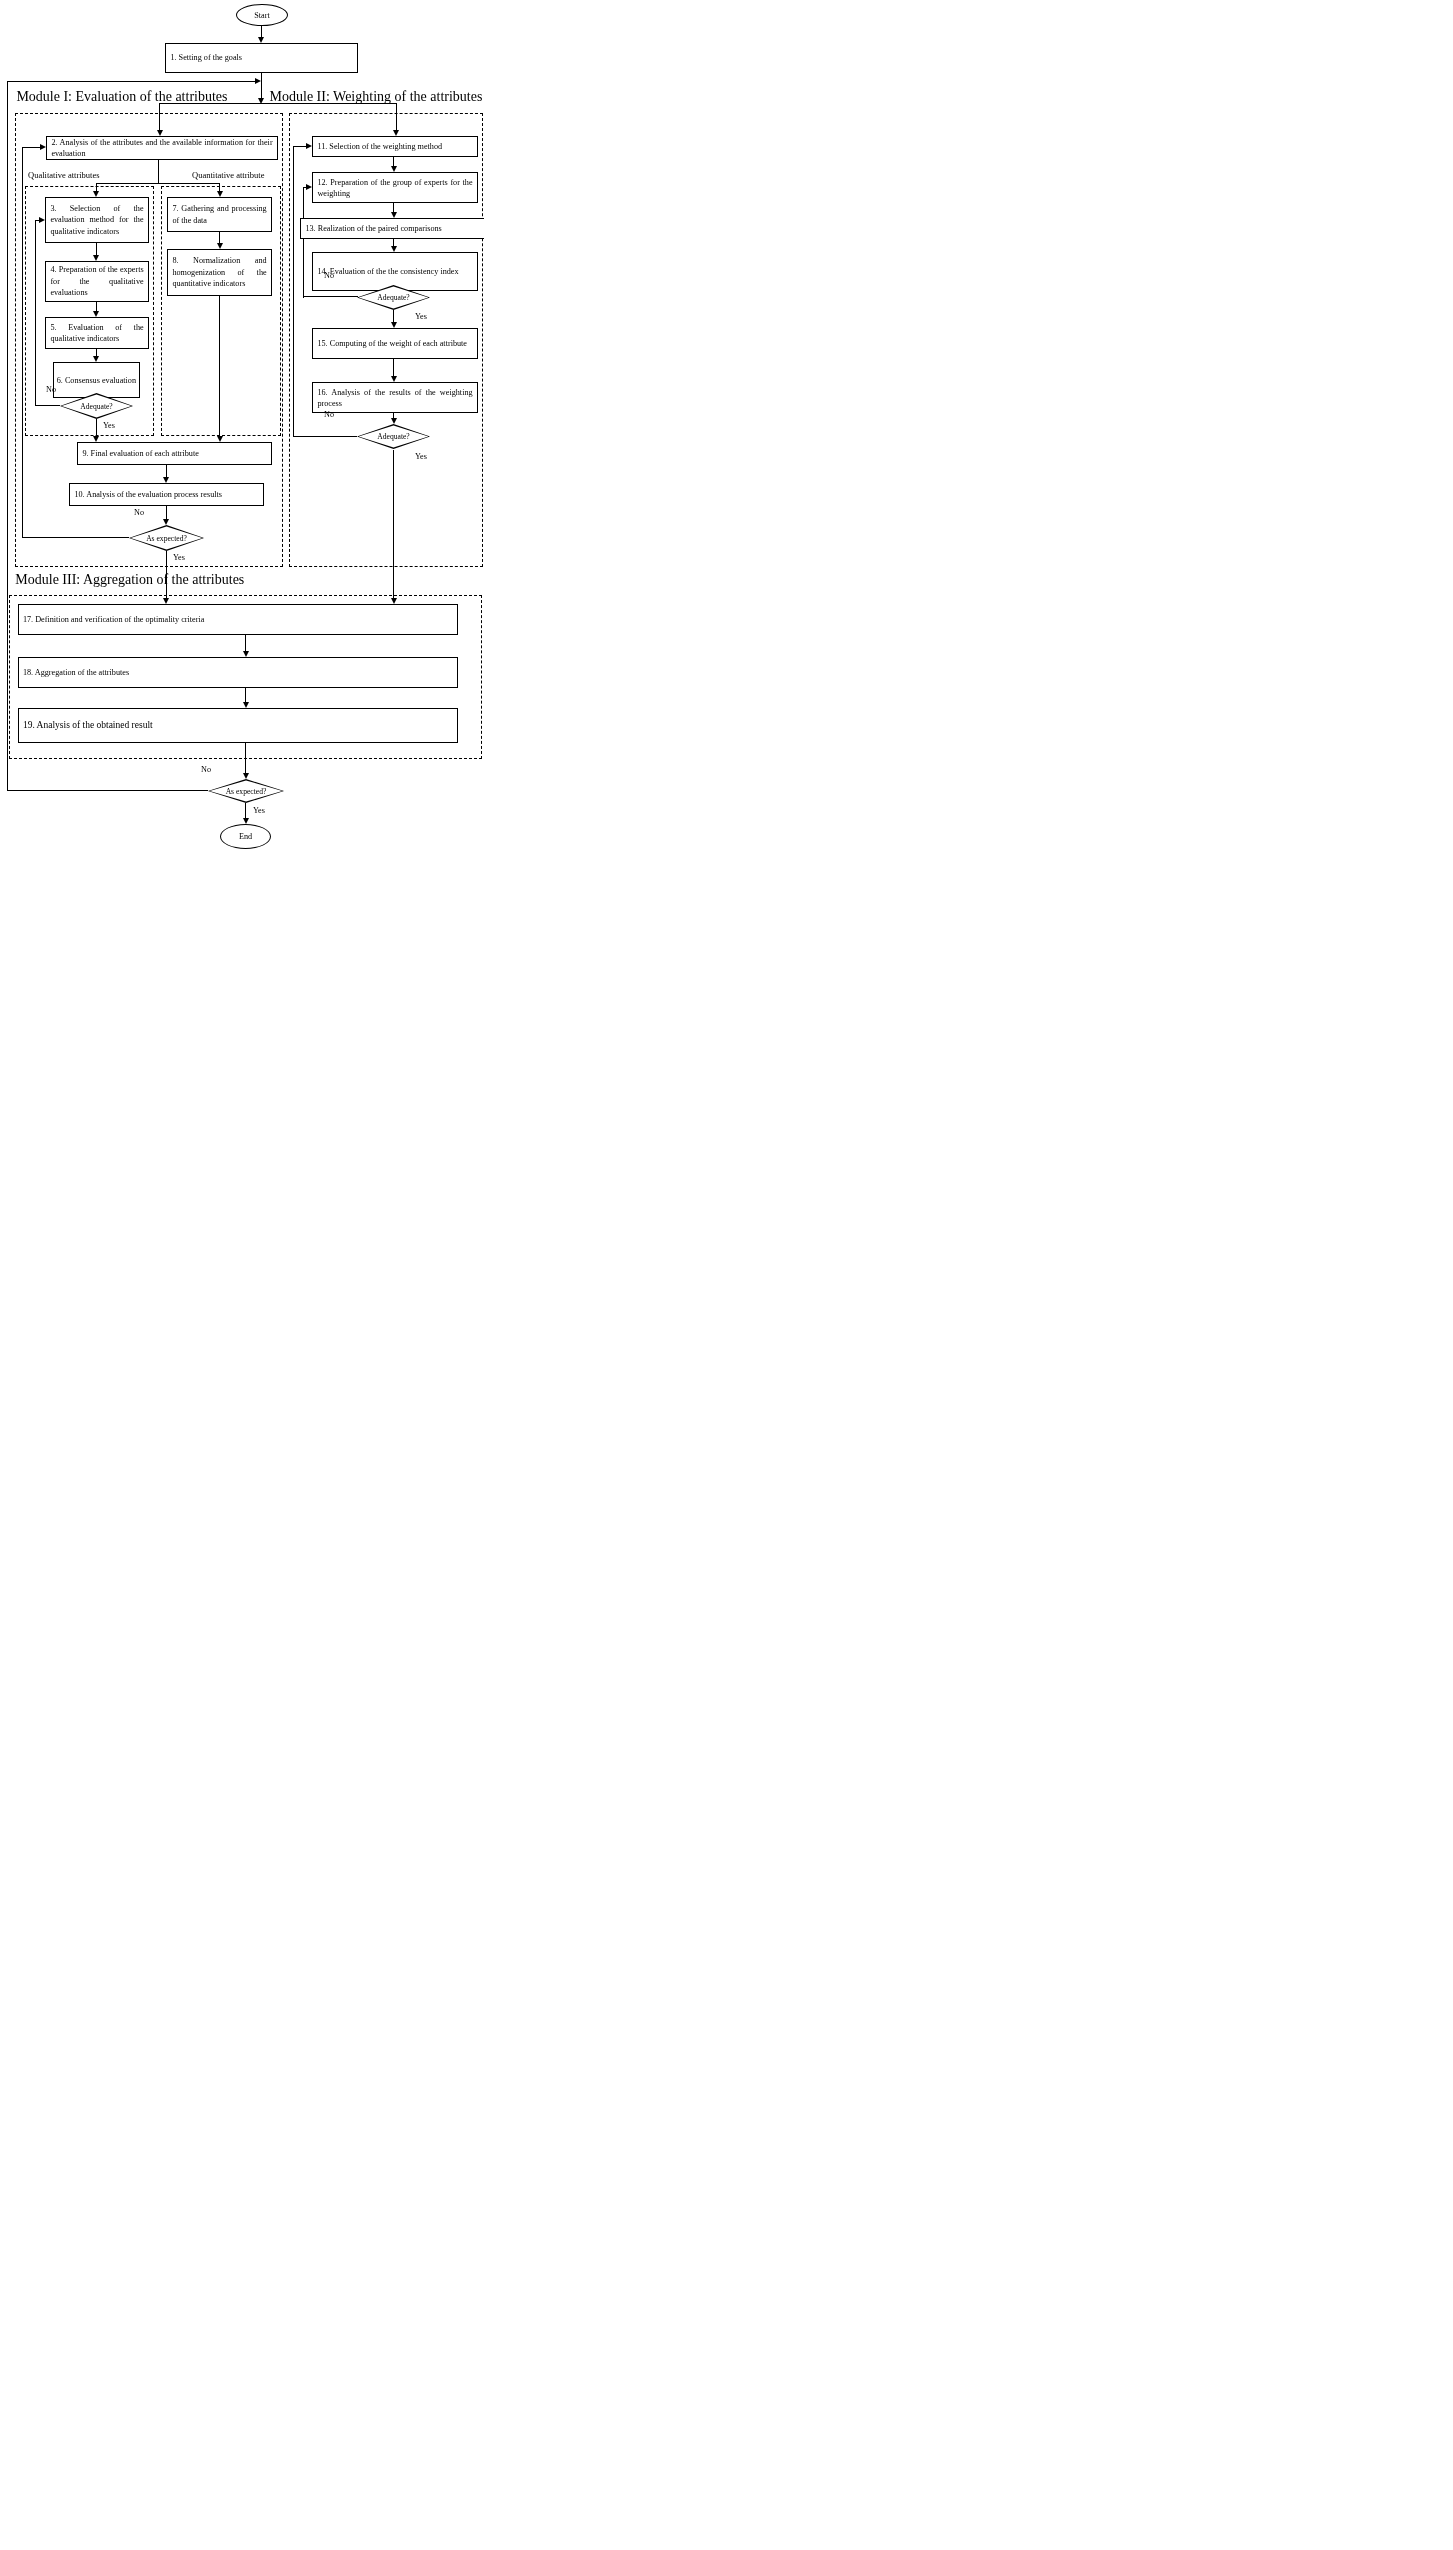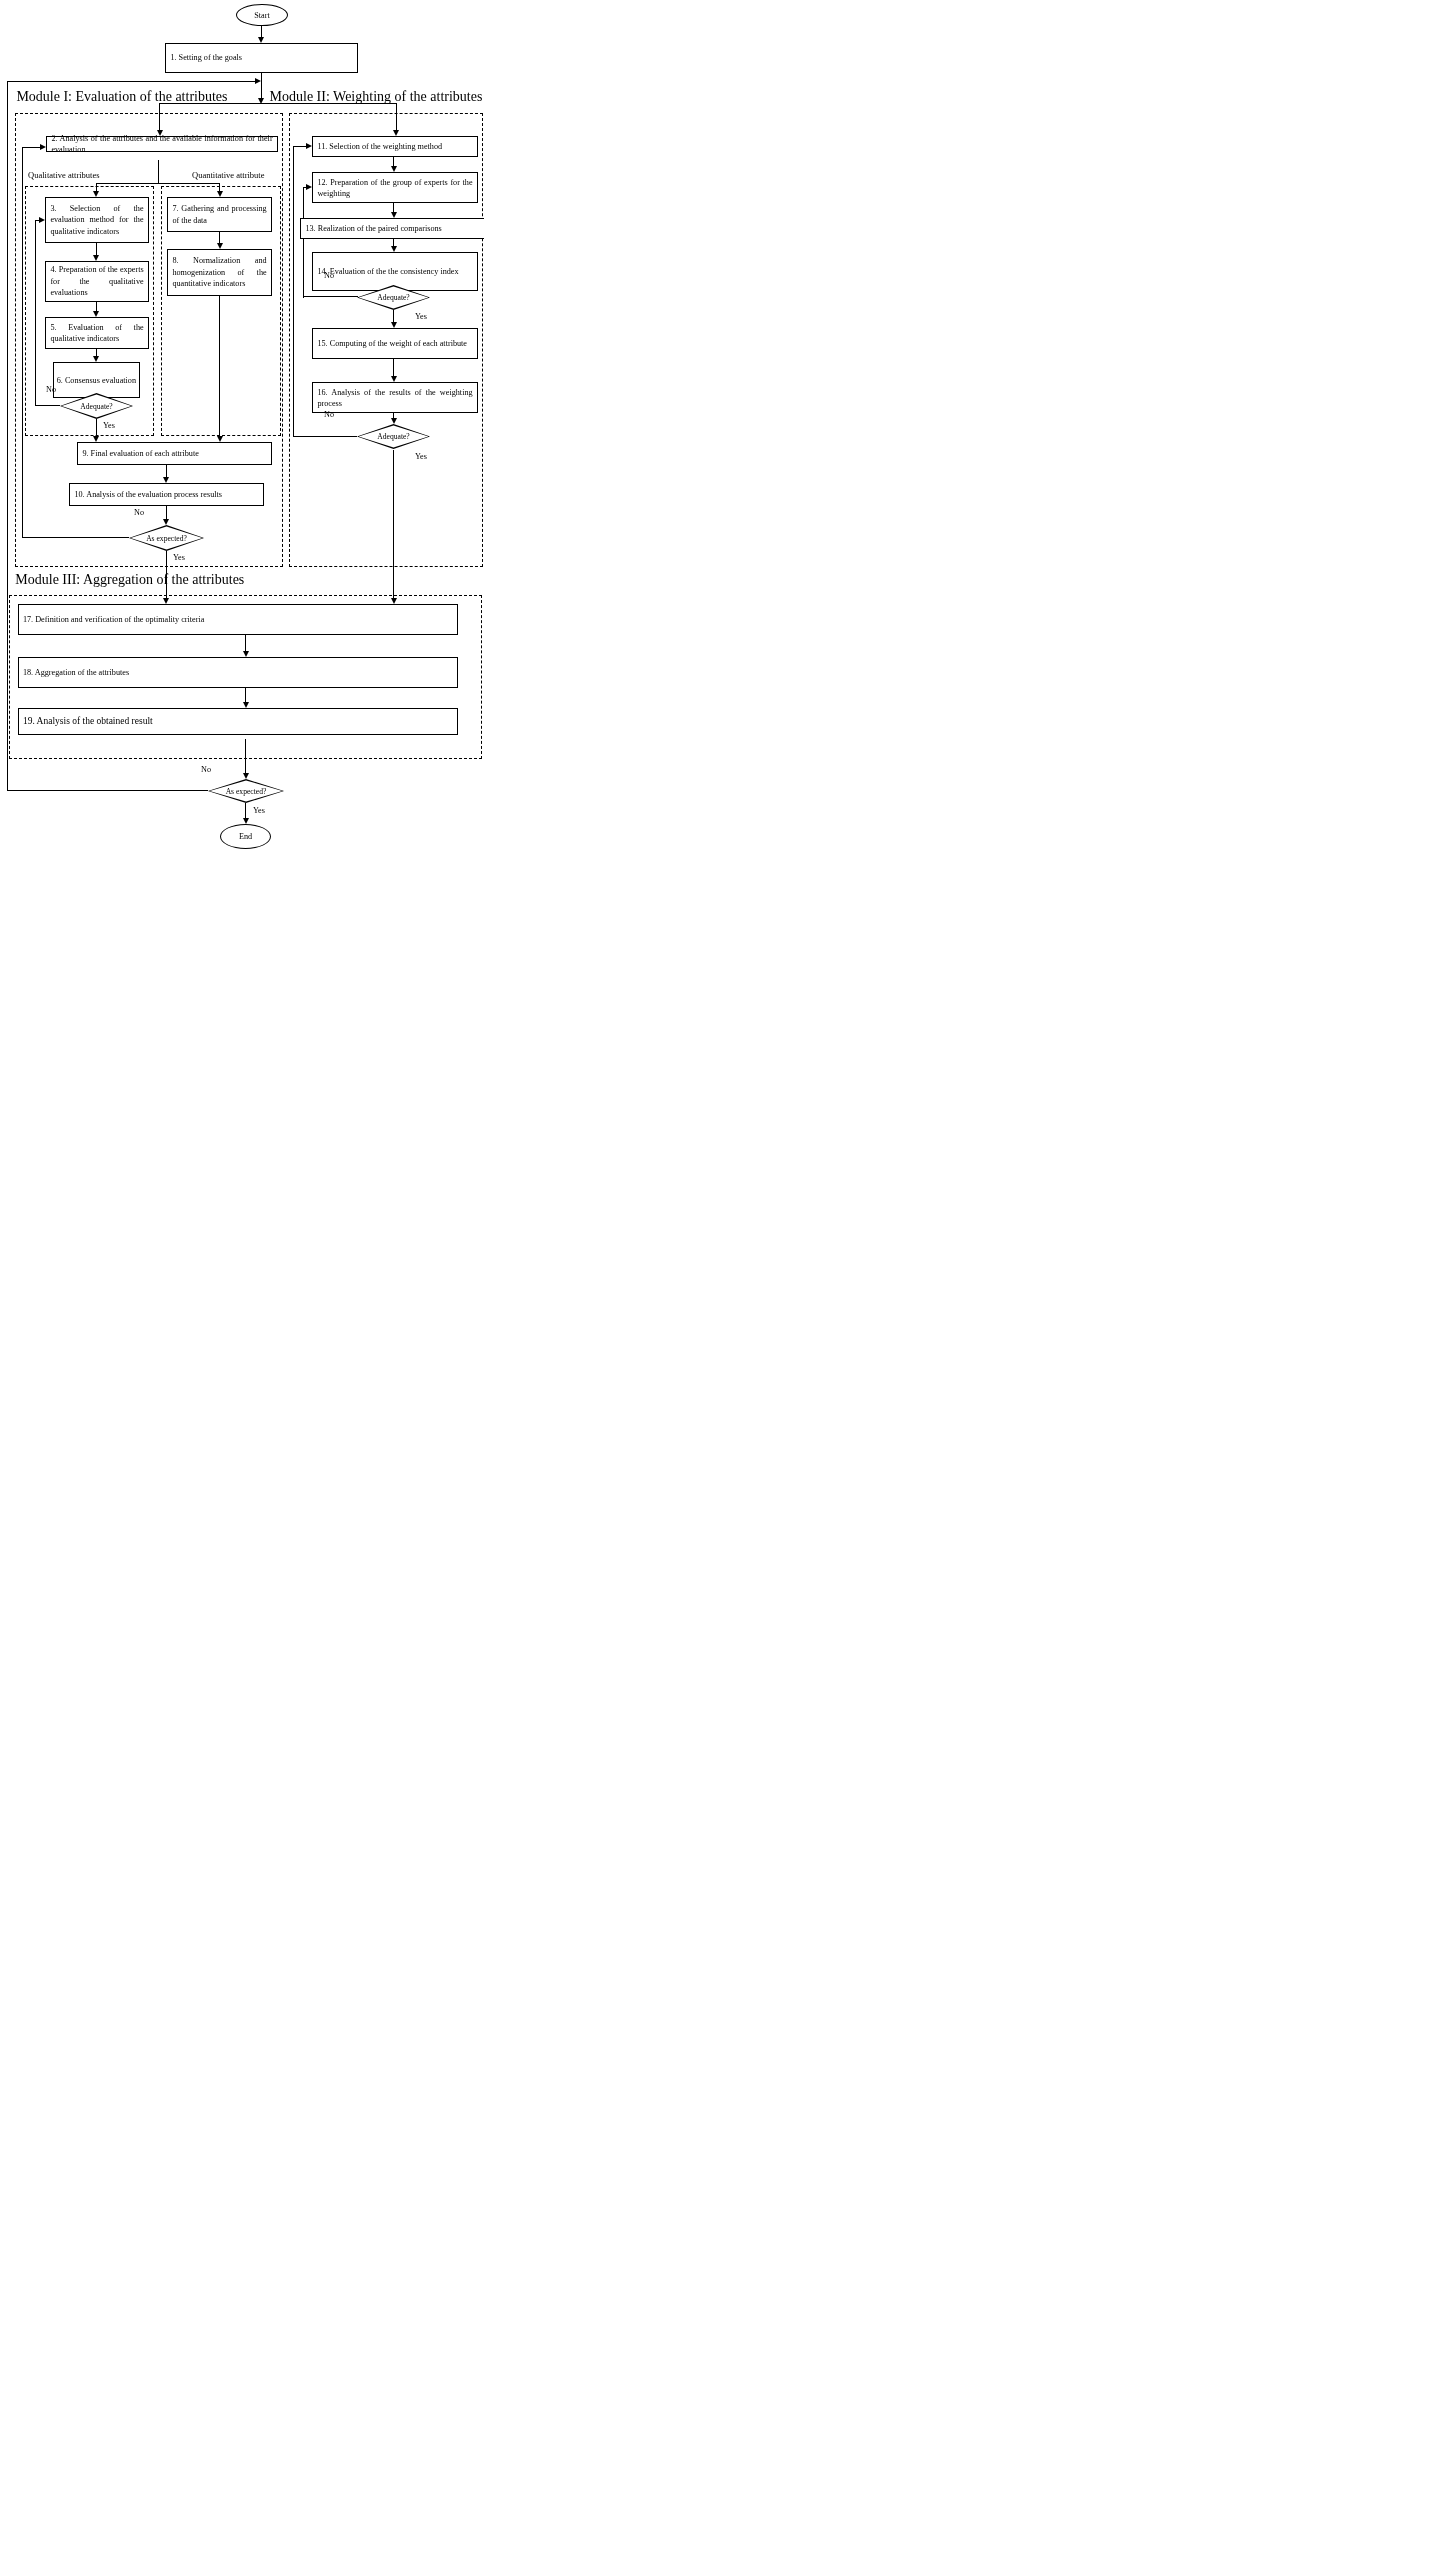--- a/index.html
+++ b/index.html
@@ -150,21 +150,21 @@
   <div class="lbl" style="left:16.4px;top:89px">Module I: Evaluation of the attributes</div>
   <div class="lbl" style="right:1.6px;top:89px">Module II: Weighting of the attributes</div>
   <div class="lbl" style="left:15.3px;top:572px">Module III: Aggregation of the attributes</div>
   <div class="slbl" style="left:28px;top:170px;font-size:8.5px">Qualitative attributes</div>
   <div class="slbl" style="left:192px;top:170px;font-size:8.5px">Quantitative attribute</div>
 
   <div class="box big" style="left:165px;top:43px;width:193px;height:29.5px">
     <span>1. Setting of the goals</span>
   </div>
 
-  <div class="box just" style="left:46px;top:136px;width:232px;height:16px;padding:0.5px 4.4px">
+  <div class="box just" style="left:46px;top:136px;width:232px;height:24px;padding:0.5px 4.4px">
     <span>2. Analysis of the attributes and the available information for their evaluation</span>
   </div>
 
   <div class="box just" style="left:45px;top:197px;width:104px;height:46px;line-height:11.5px">
     <span>3. Selection of the evaluation method for the qualitative indicators</span>
   </div>
   <div class="box just" style="left:45px;top:261px;width:104px;height:41px;line-height:11.5px">
     <span>4. Preparation of the experts for the qualitative evaluations</span>
   </div>
   <div class="box just" style="left:45px;top:317px;width:104px;height:32px;line-height:11.5px">
@@ -206,21 +206,21 @@
   <div class="box just" style="left:312px;top:382px;width:166px;height:31px">
     <span>16. Analysis of the results of the weighting process</span>
   </div>
 
   <div class="box big" style="left:17.5px;top:604px;width:440px;height:31px">
     <span>17. Definition and verification of the optimality criteria</span>
   </div>
   <div class="box big" style="left:17.5px;top:657px;width:440px;height:31px">
     <span>18. Aggregation of the attributes</span>
   </div>
-  <div class="box big" style="left:17.5px;top:708px;width:440px;height:27px;font-size:9.5px">
+  <div class="box big" style="left:17.5px;top:708px;width:440px;height:35px;font-size:9.5px">
     <span>19. Analysis of the obtained result</span>
   </div>
 
   <div class="diamond" style="left:60px;top:393px;width:73px;height:26px">
     <div class="d-shape"></div>
     <div class="d-inner"></div>
     <div class="d-lbl">Adequate?</div>
   </div>
 
   <div class="diamond" style="left:129px;top:525px;width:75px;height:26px">

